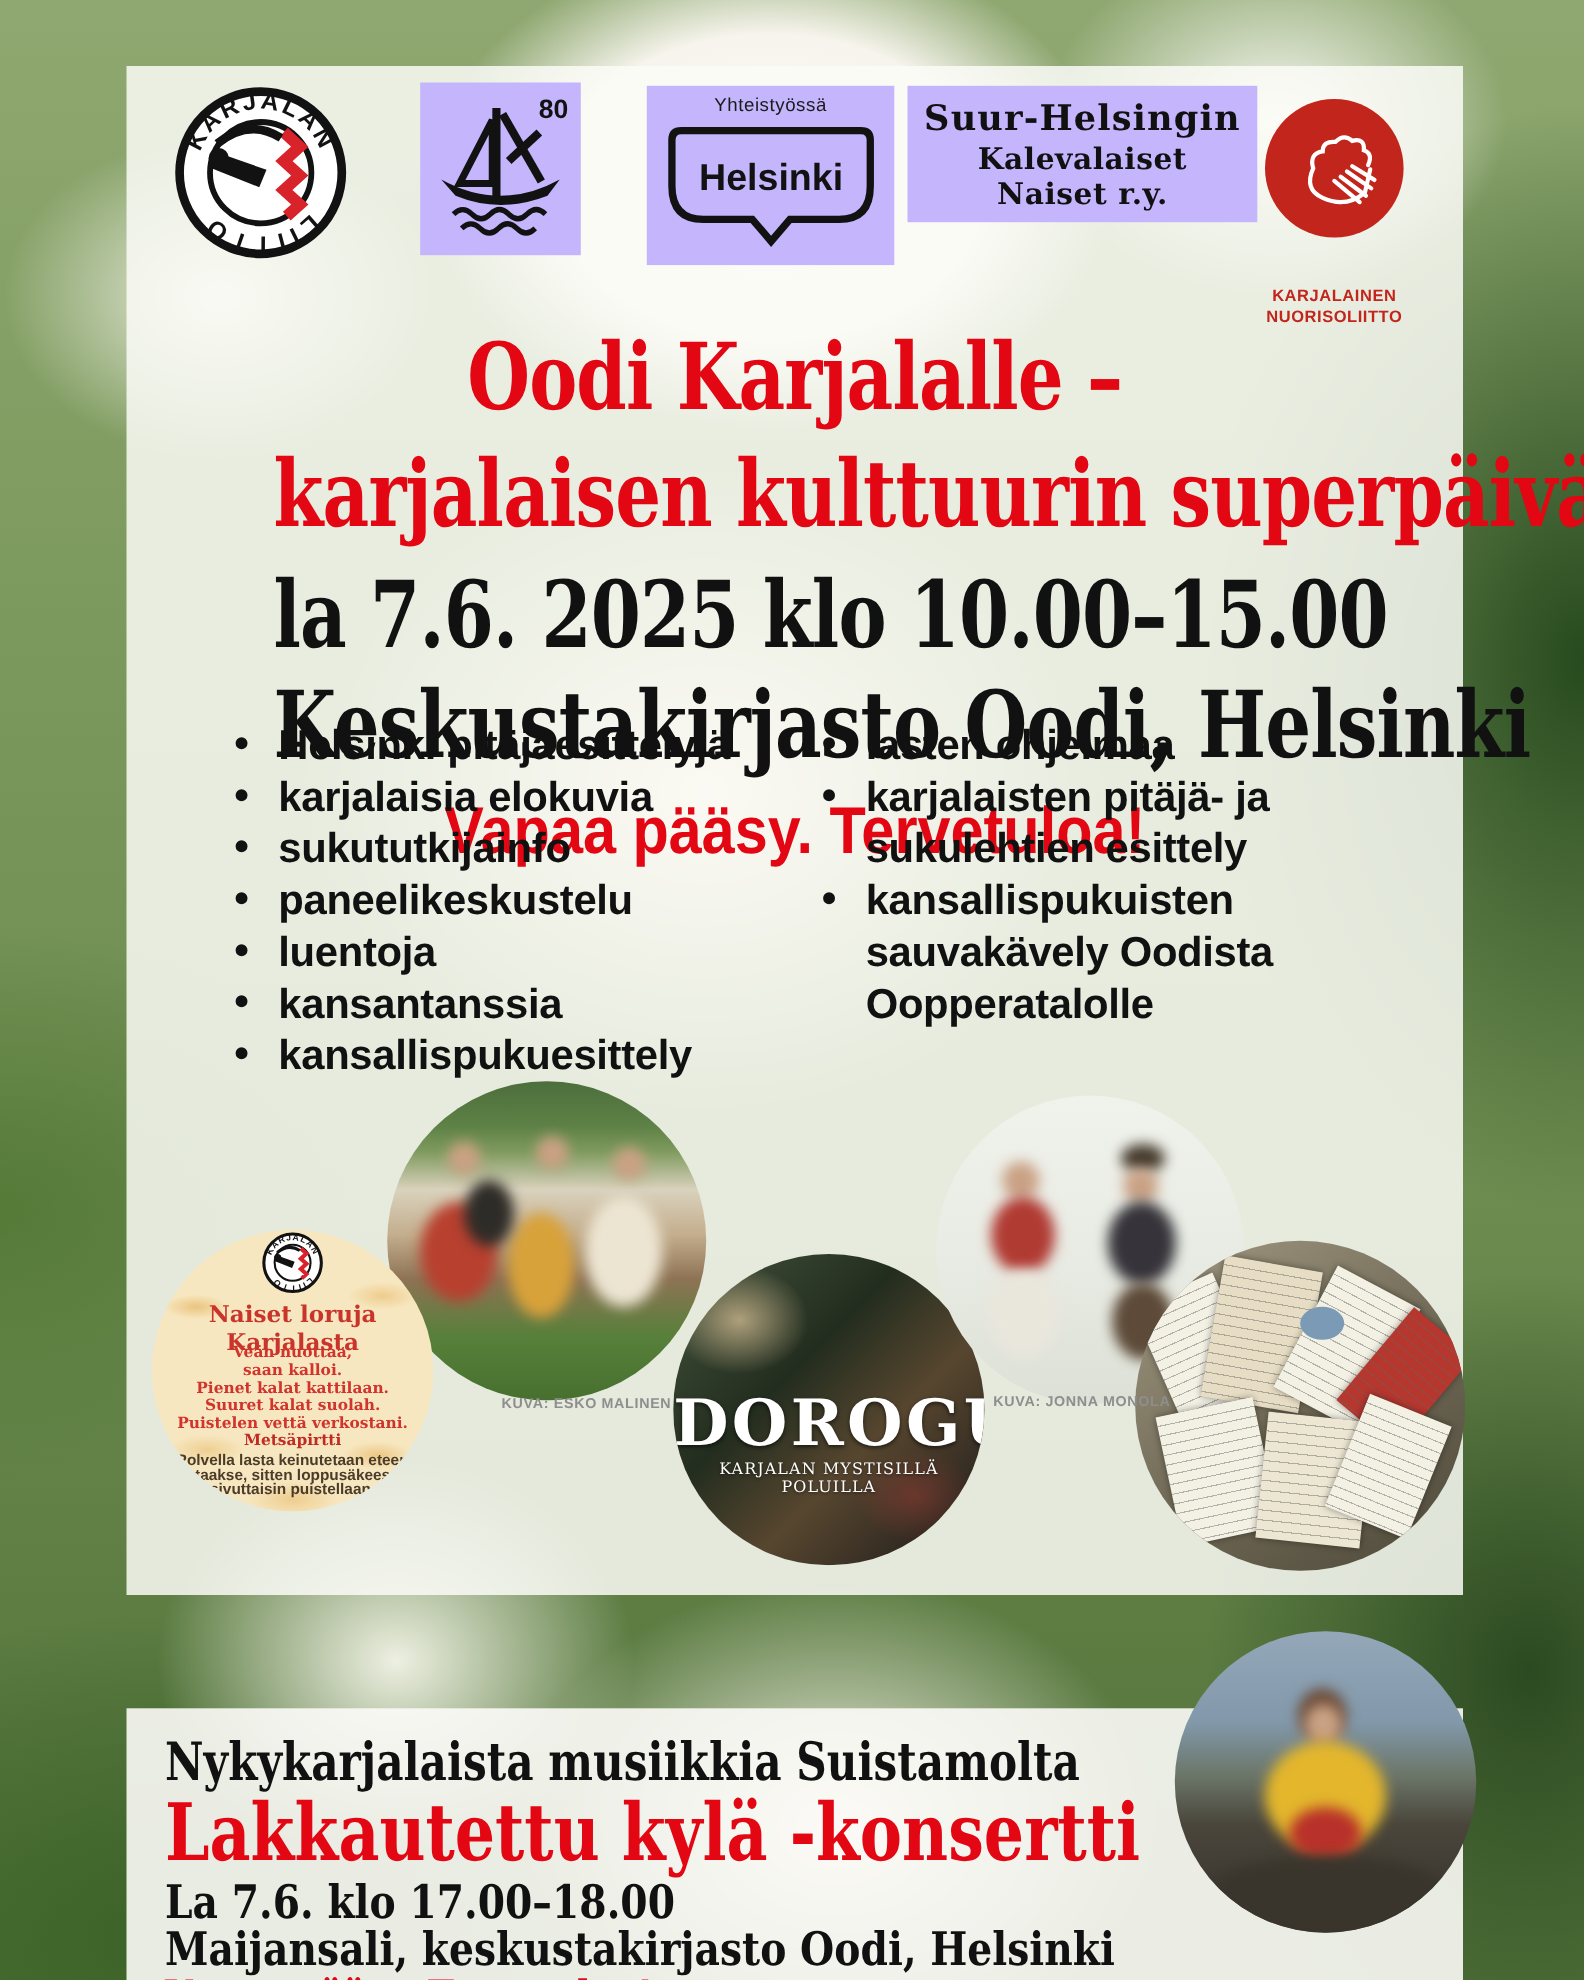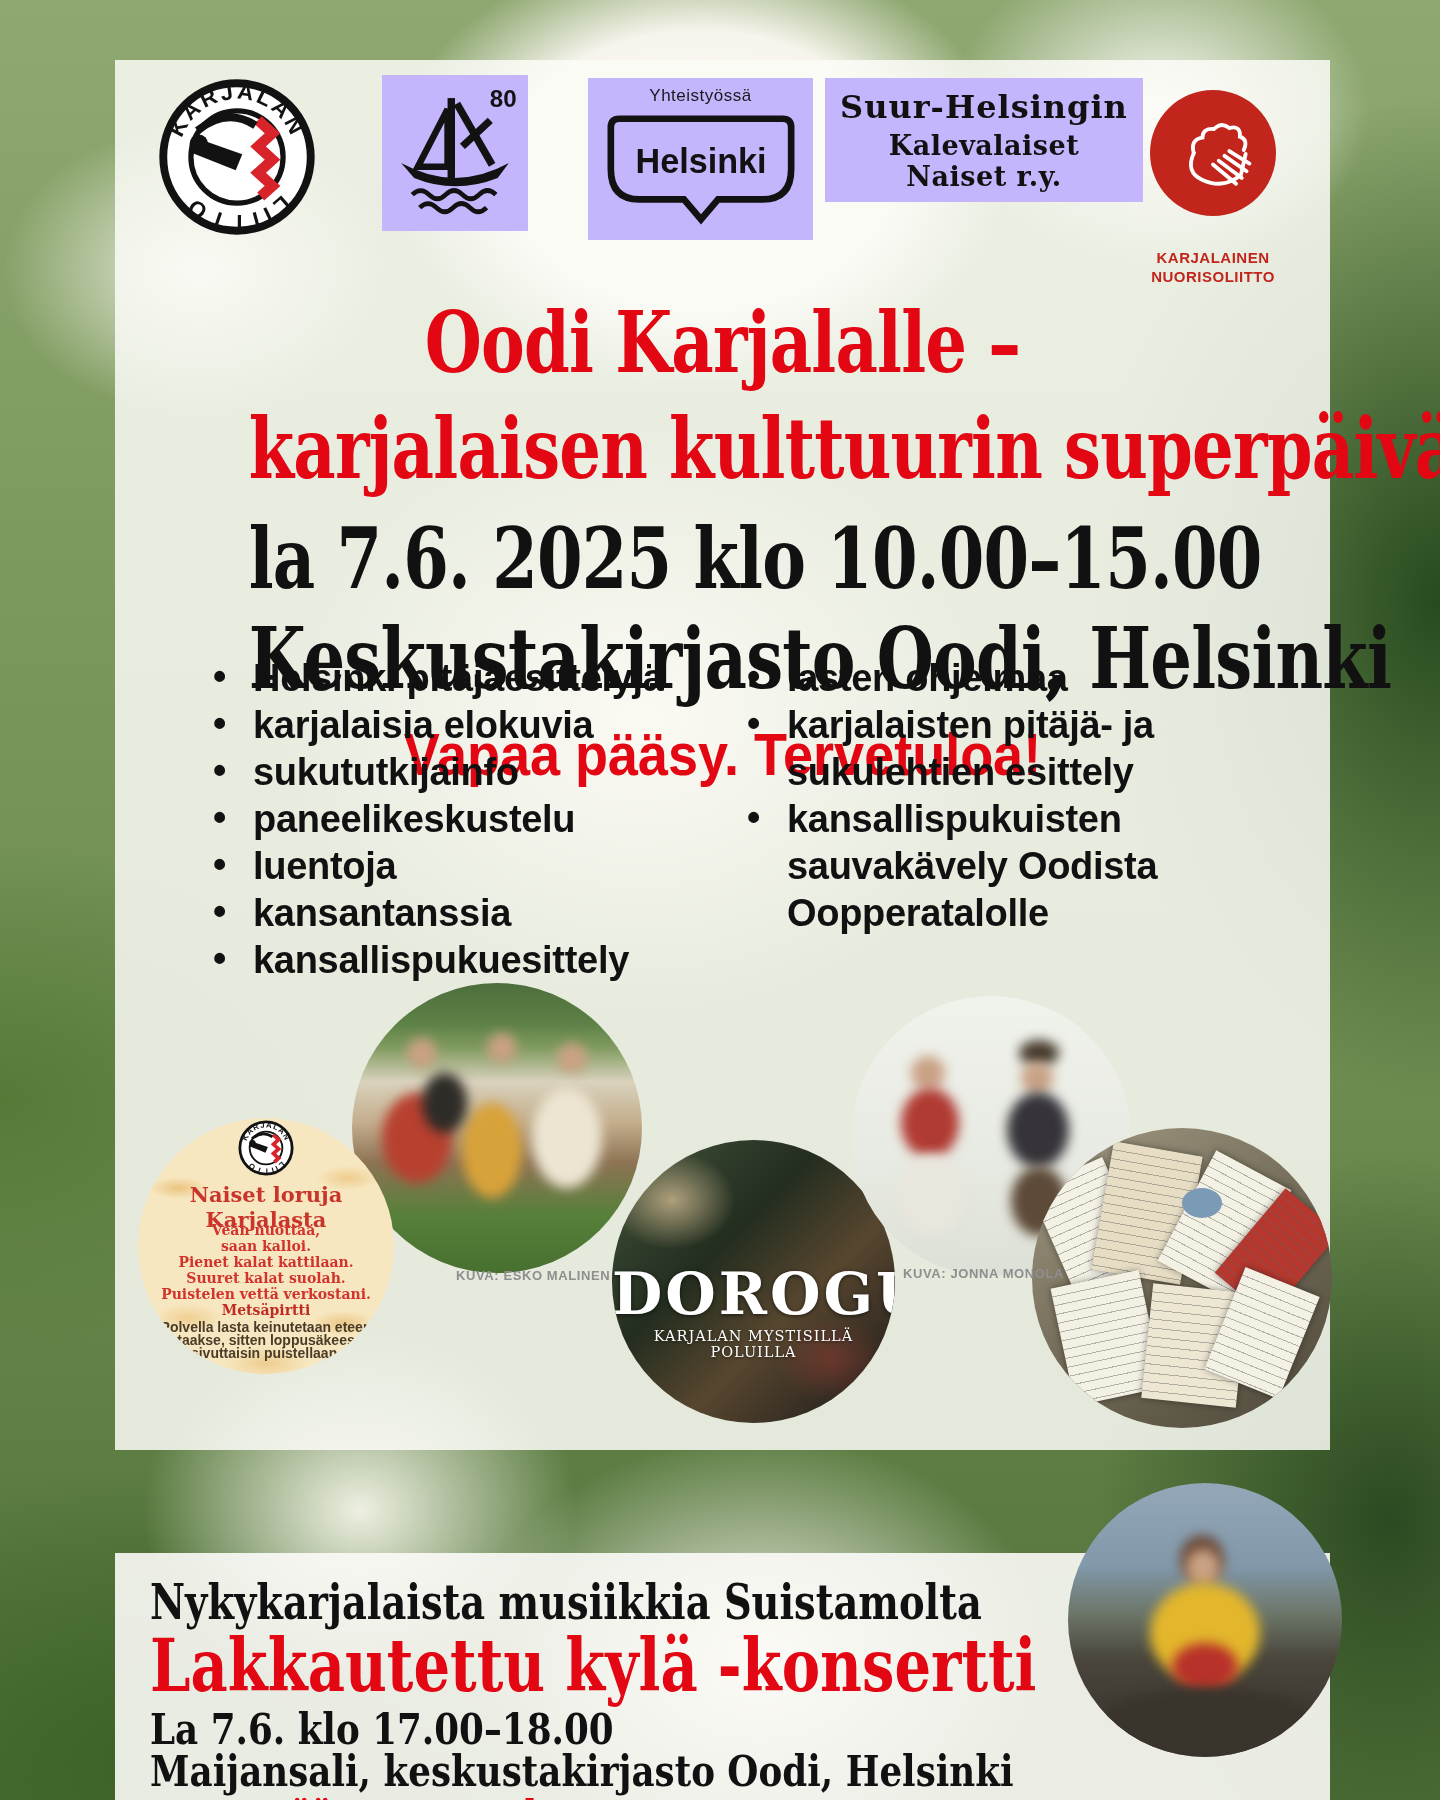--- a/index.html
+++ b/index.html
@@ -29,21 +29,21 @@
   .whitebox{background:#c4b5fd;}
   .stamp{display:block;}
   .boat-box{padding:6px 8px;}
   .hel-box{padding:8px 10px 10px;text-align:center;}
   .hel-pre{font-size:17px;color:#1a1a1a;margin-bottom:8px;letter-spacing:.5px;}
   .kalev-box{padding:10px 14px;text-align:center;font-family:"DejaVu Serif",serif;font-weight:bold;}
   .kalev-l1{font-size:32px;letter-spacing:1px;}
   .kalev-l2{font-size:27px;letter-spacing:.5px;margin-top:4px;}
   .knl-circle{width:126px;height:126px;border-radius:50%;background:#c1251c;
     display:flex;align-items:center;justify-content:center;margin:0 auto;}
-  .knl-caption{margin-top:32px;text-align:center;color:#c1251c;font-size:15px;
+  .knl-caption{margin-top:44px;text-align:center;color:#c1251c;font-size:15px;
     font-weight:bold;letter-spacing:.5px;line-height:19px;}
   
   .slab{font-family:"DejaVu Serif",serif;font-weight:bold;}
   .hline{position:absolute;width:100%;text-align:center;white-space:nowrap;}
   .condX{transform:scaleX(.78);transform-origin:center;}
   .red{color:#e30613;}
   .t-main{font-size:84px;line-height:106px;letter-spacing:-1px;}
   .t-free{font-size:60px;font-weight:bold;transform:scaleX(.9);transform-origin:center;}
   
   .lists{position:absolute;top:650px;left:0;width:100%;z-index:2;}

